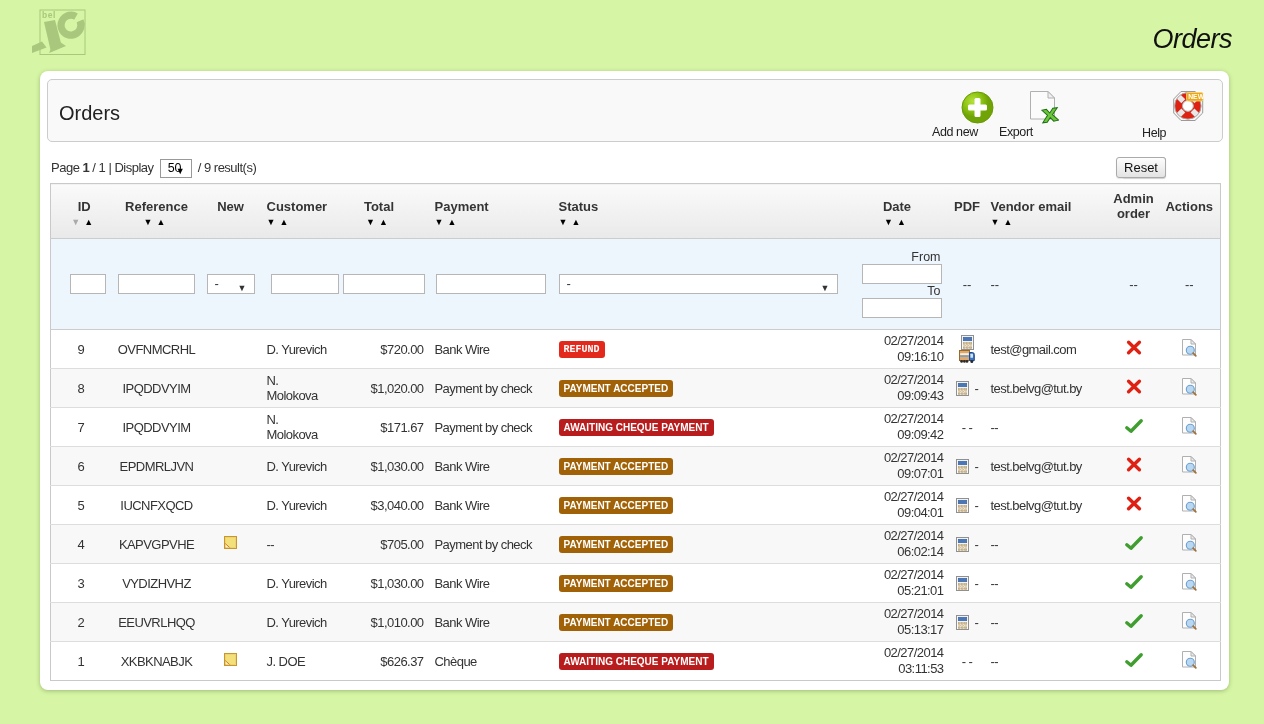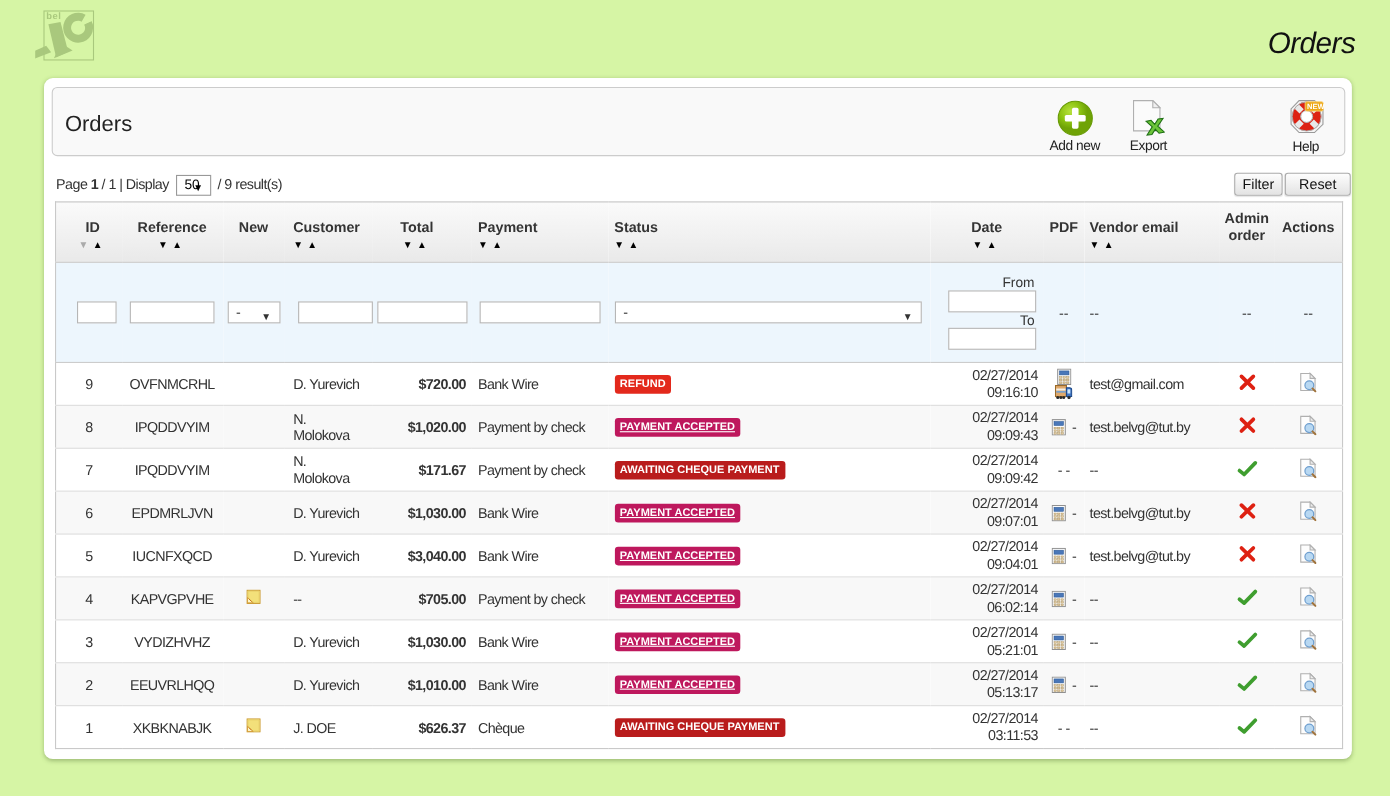--- a/index.html
+++ b/index.html
@@ -22,38 +22,38 @@
 }
 #panel {
   position:absolute; left:7px; top:8px; width:1176px; height:63px;
   background:#f9f9f9; border:1px solid #ccc; border-radius:5px;
 }
 #panel .title { position:absolute; left:11px; top:22px; font-size:20px; color:#222; }
 #panel .note {
   position:absolute; left:189px; top:16px; white-space:nowrap;
   font-size:24px; font-style:italic; color:#000; letter-spacing:0.3px;
 }
-.iblock { position:absolute; top:11px; width:90px; text-align:center; }
+.iblock { position:absolute; top:11px; width:90px; }
 .iblock svg { display:block; margin:0 auto; }
 .iblock .lbl { font-size:12.5px; letter-spacing:-0.4px; color:#222; margin-top:1px; }
 #pagebar { position:absolute; left:11px; top:86px; font-size:13px; letter-spacing:-0.5px; color:#333; height:21px; line-height:21px; }
 .selbox {
   display:inline-block; vertical-align:middle; position:relative;
   width:32px; height:19px; border:1px solid #999; background:#fff;
   line-height:17px; padding-left:7px; font-size:12.5px; letter-spacing:0; color:#000; margin:0 3px;
 }
 .selbox .arr { position:absolute; right:6px; top:3px; font-size:9px; color:#000; }
 .btn {
   position:absolute; top:86px; height:21px; font-size:13px; color:#111;
   border:1px solid #aaa; border-radius:3px; text-align:center; line-height:19px;
   background:linear-gradient(#fdfdfd,#e3e3e3);
   box-shadow:0 1px 1px rgba(0,0,0,.1);
 }
 #btn-filter { left:1082px; width:44px; }
-#btn-reset  { left:1128px; width:60px; }
+#btn-reset  { left:1076px; width:50px; }
 
 #tbl {
   position:absolute; left:10px; top:112px; width:1170px;
   border-collapse:collapse; table-layout:fixed; font-size:13px; letter-spacing:-0.55px; color:#333;
 }
 #tbl th, #tbl td { overflow:hidden; padding:0; vertical-align:middle; }
 #tbl thead tr.hd th {
   height:55px; background:linear-gradient(#fafafa,#e9e9e9);
   font-size:13px; letter-spacing:0; font-weight:bold; color:#343434; vertical-align:top;
 }
@@ -68,38 +68,38 @@
 #tbl tbody tr:last-child td { border-bottom:none; }
 
 .tc { text-align:center; }
 .tl { text-align:left; }
 .tr { text-align:right; }
 #tbl .pl8 { padding-left:8px; }
 #tbl .pl6 { padding-left:6px; }
 #tbl .pl5 { padding-left:5px; }
 #tbl .pr5 { padding-right:5px; }
 #tbl .pr7 { padding-right:7px; }
-.bold { font-weight:bold; }
+.bold { font-weight:normal; }
 
 .finp {
   display:inline-block; background:#fff; border:1px solid #b6b6b6; height:20px; vertical-align:middle;
 }
 .fsel {
   display:inline-block; position:relative; background:#fff; border:1px solid #b6b6b6;
   height:20px; vertical-align:middle; text-align:left; line-height:18px; padding-left:7px; font-size:13px;
 }
 .fsel .arr { position:absolute; right:7px; top:4px; font-size:9px; }
 .datelbl { font-size:12.5px; color:#333; padding-right:1px; }
 
 .badge {
   display:inline-block; height:17px; line-height:17px; border-radius:3px;
   color:#fff; font-size:10px; font-weight:bold; padding:0 5px; letter-spacing:0px;
 }
-.b-red { background:#e3291c; }
-.b-green { background:#be185d;text-decoration:underline; }
+.b-red { background:#e3291c;font-family:Liberation Mono, monospace; }
+.b-green { background:#a16207; }
 .b-blue { background:#b91c1c; }
 .date2 { line-height:16px; }
 .pdfstack { line-height:0; }
 .pdfstack svg { display:block; margin:0 auto; }
 .pdfrow { display:flex; align-items:center; justify-content:center; gap:6px; }
 </style>
 </head>
 <body>
 
 <div id="logo">

